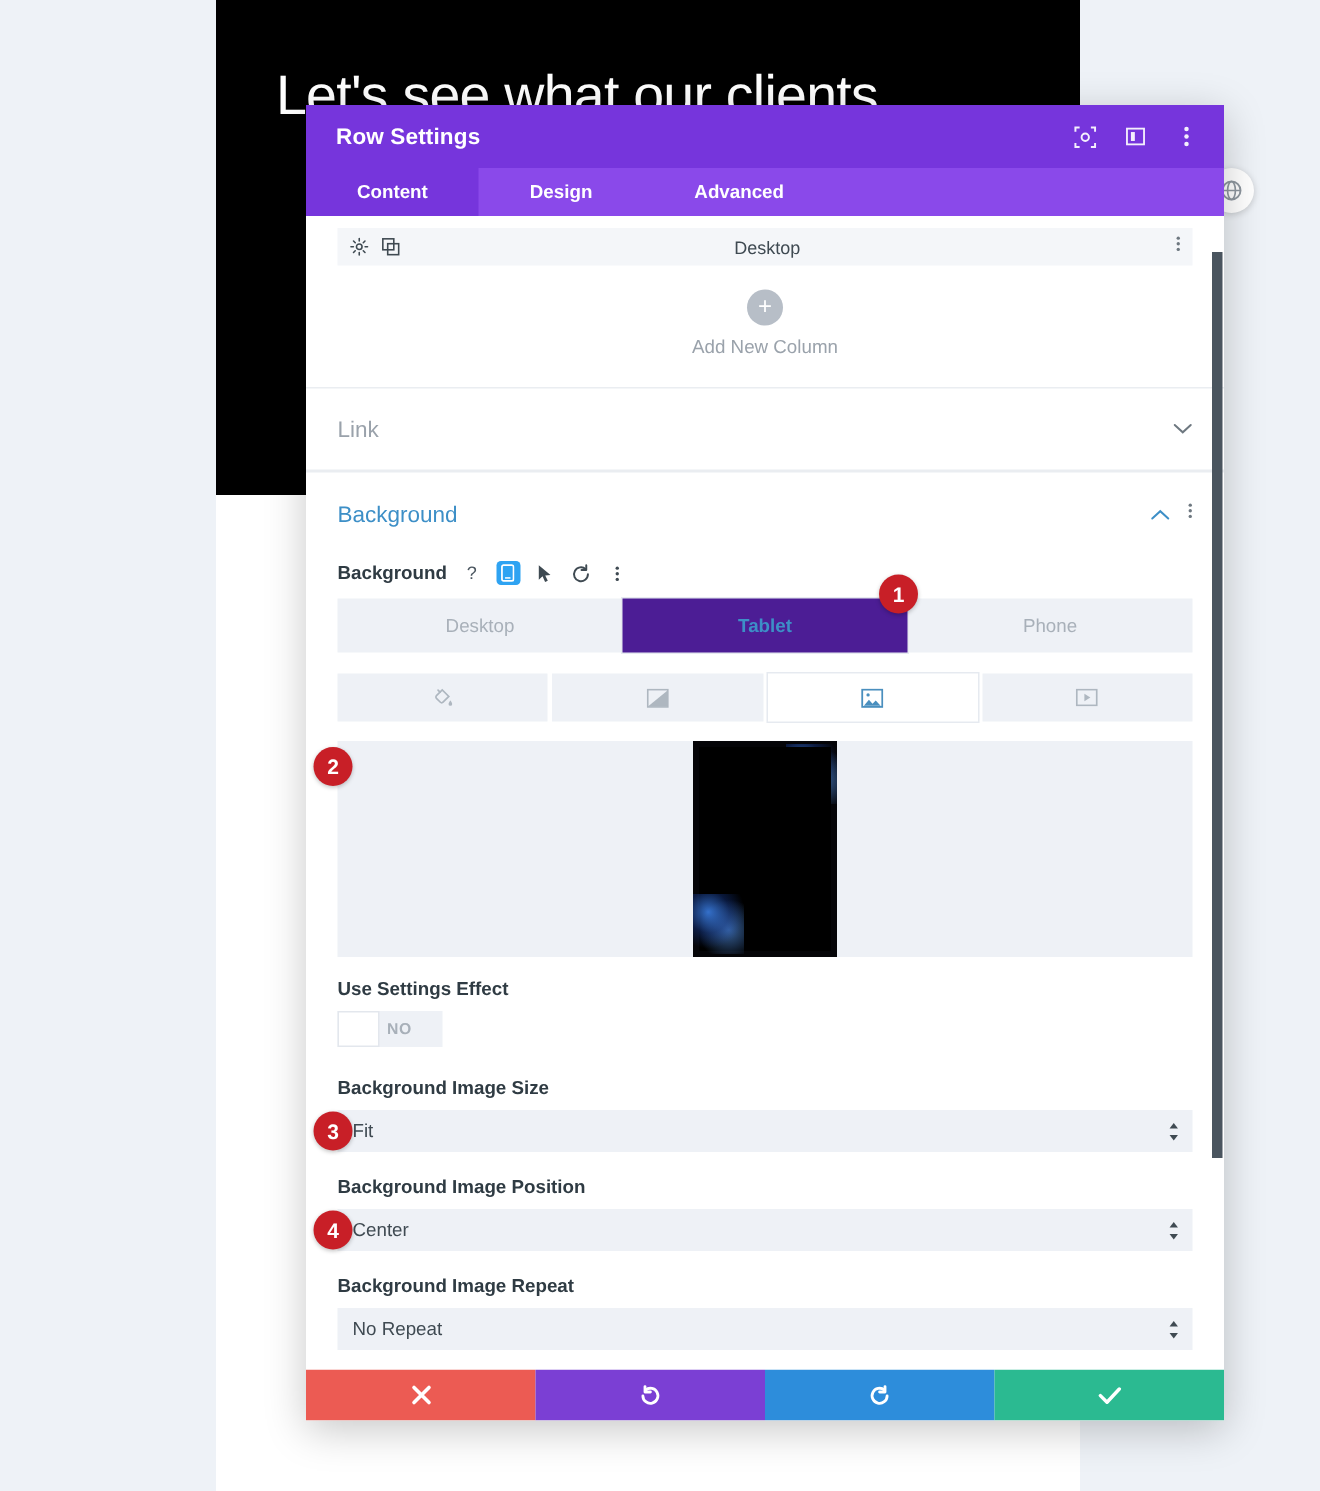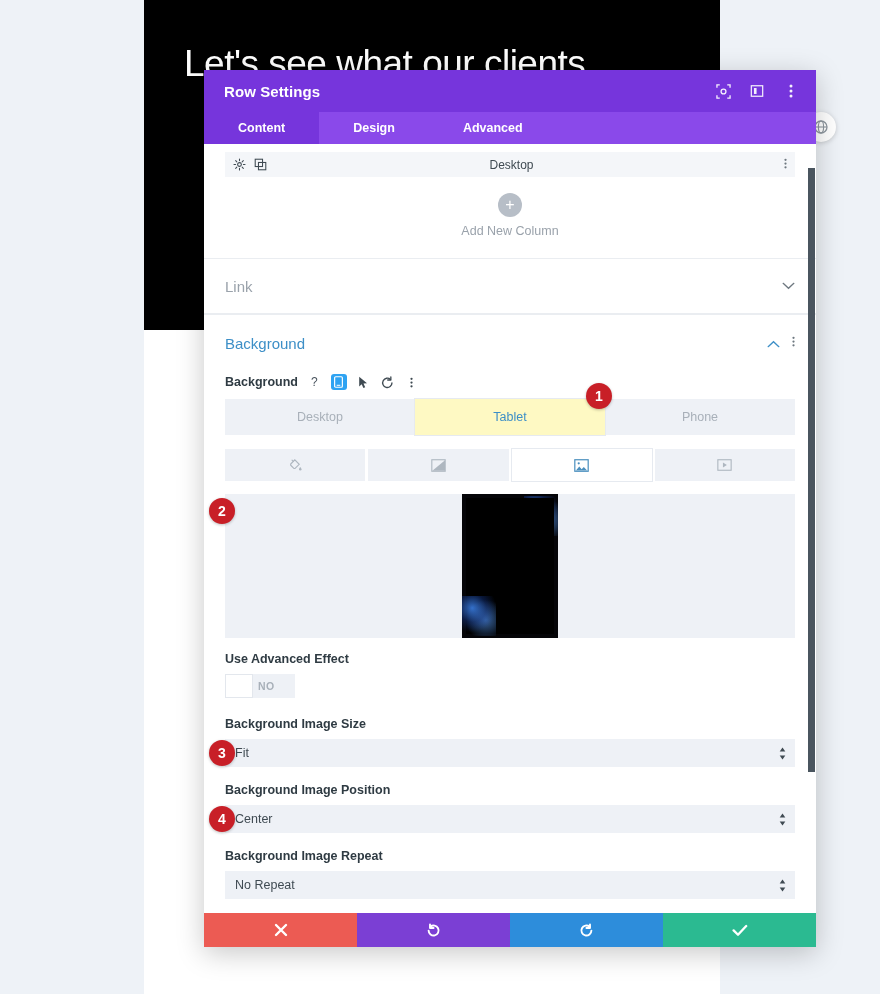--- a/index.html
+++ b/index.html
@@ -248,23 +248,23 @@
     margin-bottom: 14px;
     position: relative;
   }
   .device-tab {
     flex: 1 1 0;
     display: flex; align-items: center; justify-content: center;
     font-size: 12.5px;
     color: #a8b0b9;
   }
   .device-tab.active {
-    background: #fef9c3;
+    background: #4c1d95;
     color: #3d8fc7;
-    font-weight: normal;
+    font-weight: bold;
     box-shadow: 0 0 0 1px #e6eaf0;
   }
 
   
   .bgtype-tabs {
     display: flex;
     gap: 3px;
     margin-bottom: 13px;
   }
   .bgtype-tab {
@@ -574,21 +574,21 @@
         </div>
 
         <div class="image-preview">
           <div class="preview-thumb">
             <div class="preview-inner-frame"></div>
           </div>
           <div class="step-badge" style="left:-16px; top:4px;">2</div>
         </div>
 
         <div class="field-block">
-          <div class="field-label">Use Advanced Effect</div>
+          <div class="field-label">Use Settings Effect</div>
           <div class="toggle-wrap">
             <div class="toggle-knob"></div>
             <span class="toggle-text">NO</span>
           </div>
         </div>
 
         <div class="field-block">
           <div class="field-label">Background Image Size</div>
           <div class="select-field">
             <span>Fit</span>

